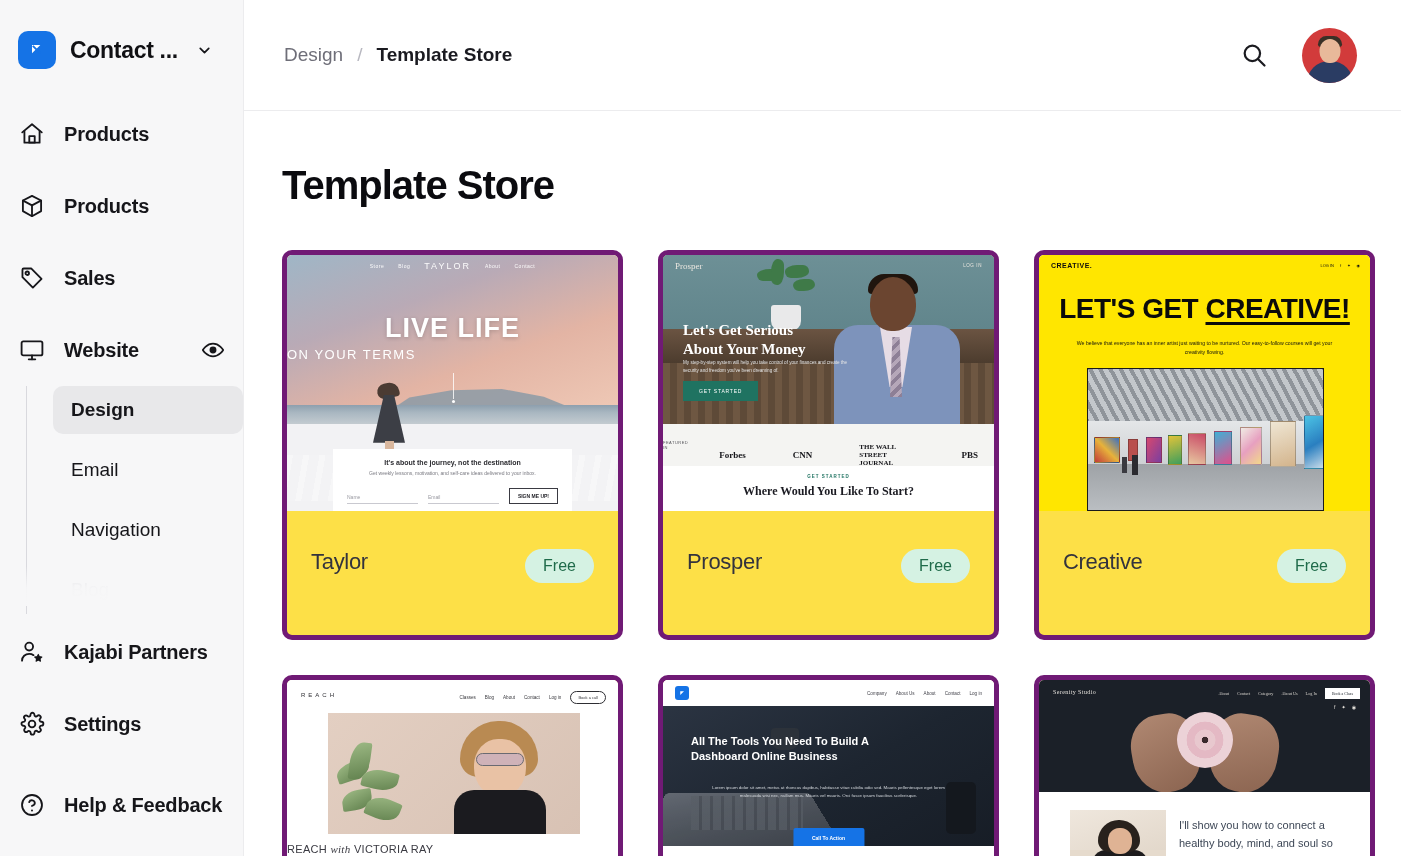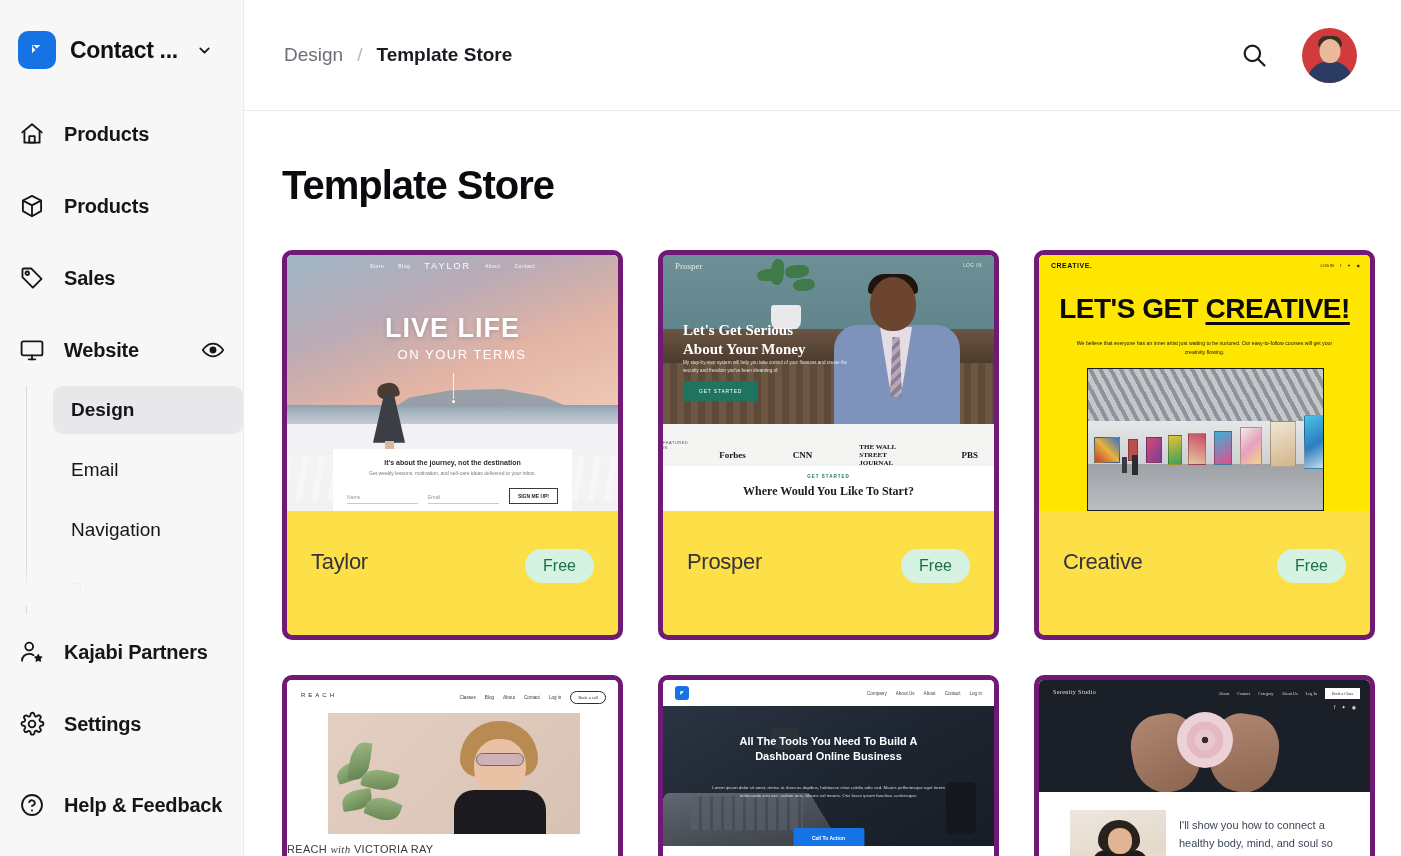--- a/index.html
+++ b/index.html
@@ -133,21 +133,21 @@
     background: repeating-linear-gradient(100deg, rgba(255,255,255,.55) 0 6px, rgba(255,255,255,.12) 6px 16px); opacity: .7; }
   .taylor-mtn { position: absolute; right: 28px; top: 126px; width: 210px; height: 36px;
     background: #8b9aa6; clip-path: polygon(0% 100%, 14% 46%, 34% 26%, 58% 22%, 78% 44%, 100% 96%); opacity: .85; }
   .taylor-girl { position: absolute; left: 86px; top: 128px; width: 34px; height: 80px; }
   .taylor-girl .g-hair { position: absolute; left: 4px; top: 0; width: 22px; height: 15px; background: #4b3b33; border-radius: 10px 12px 4px 8px; transform: rotate(-12deg); }
   .taylor-girl .g-dress { position: absolute; left: 0; top: 12px; width: 32px; height: 52px; background: #3c3e45; clip-path: polygon(34% 0%, 66% 0%, 100% 92%, 0% 92%); }
   .taylor-girl .g-legs { position: absolute; left: 12px; top: 58px; width: 9px; height: 20px; background: #d9b79d; }
   .taylor-nav { position: absolute; left: 0; right: 0; top: 6px; display: flex; justify-content: center; align-items: center; gap: 14px; color: #fff; font-size: 5px; letter-spacing: .5px; opacity: .95; }
   .taylor-nav .logo { font-size: 9px; letter-spacing: 2px; font-weight: 500; }
   .taylor-h1 { position: absolute; left: 0; right: 0; top: 58px; text-align: center; color: #fff; font-size: 27px; font-weight: 700; letter-spacing: 1px; text-shadow: 0 1px 4px rgba(0,0,0,.2); }
-  .taylor-h2 { position: absolute; left: 0; right: 0; top: 92px; text-align: center; color: #fff; font-size: 13px; letter-spacing: 1.5px; margin-left: 19px; }
+  .taylor-h2 { position: absolute; left: 0; right: 0; top: 92px; text-align: left; color: #fff; font-size: 13px; letter-spacing: 1.5px; }
   .taylor-arrow { position: absolute; left: 50%; top: 118px; width: 1px; height: 26px; background: rgba(255,255,255,.8); }
   .taylor-dot { position: absolute; left: 50%; top: 145px; width: 3px; height: 3px; border-radius: 50%; background: #fff; transform: translateX(-1px); }
   .taylor-form { position: absolute; left: 46px; right: 46px; bottom: 0; height: 62px; background: #fff; padding: 10px 14px; }
   .taylor-form .f-h { text-align: center; font-size: 7px; font-weight: 700; color: #2b2b30; }
   .taylor-form .f-p { text-align: center; font-size: 5px; color: #7a7a82; margin-top: 4px; }
   .taylor-form .f-row { display: flex; align-items: flex-end; gap: 10px; margin-top: 12px; }
   .taylor-form .f-in { flex: 1; border-bottom: 1px solid #c9c9d0; font-size: 5px; color: #9a9aa2; padding-bottom: 3px; }
   .taylor-form .f-btn { border: 1px solid #3a3a42; font-size: 5px; font-weight: 700; color: #25252b; padding: 4px 8px; }
 
   
@@ -209,21 +209,21 @@
   
   .kj-bg { position: absolute; inset: 0; background: #fff; }
   .kj-bar { position: absolute; left: 0; right: 0; top: 0; height: 26px; background: #fff; display: flex; align-items: center; padding: 0 12px; }
   .kj-mark { width: 14px; height: 14px; border-radius: 3px; background: #1573E6; display: flex; align-items: center; justify-content: center; }
   .kj-nav { margin-left: auto; display: flex; gap: 9px; font-size: 4.6px; color: #44444c; }
   .kj-hero { position: absolute; left: 0; right: 0; top: 26px; height: 140px; background: linear-gradient(150deg,#2b3442 0%,#1d2530 52%,#171d26 100%); overflow: hidden; }
   .kj-hero .laptop { position: absolute; left: -10px; bottom: -12px; width: 170px; height: 86px; background: linear-gradient(160deg,#6d737c,#40454c); transform: perspective(180px) rotateX(52deg); border-radius: 6px; opacity: .85; }
   .kj-hero .keys { position: absolute; left: 28px; bottom: 16px; width: 112px; height: 34px; background: repeating-linear-gradient(90deg,#585e66 0 8px,#454a52 8px 11px); opacity: .7; }
   .kj-hero .mug { position: absolute; left: 108px; top: 22px; width: 28px; height: 22px; border-radius: 4px 4px 10px 10px; background: #2c323a; }
   .kj-hero .phone { position: absolute; right: 18px; bottom: 12px; width: 30px; height: 52px; border-radius: 5px; background: #14181e; }
-  .kj-h1 { position: absolute; left: 28px; right: 28px; top: 54px; text-align: center; color: #fff; font-size: 11px; font-weight: 700; line-height: 1.35; }
+  .kj-h1 { position: absolute; left: 28px; right: 28px; top: 54px; color: #fff; font-size: 11px; font-weight: 700; line-height: 1.35; }
   .kj-p { position: absolute; left: 40px; right: 40px; top: 104px; text-align: center; color: #d4d8dd; font-size: 4.4px; line-height: 1.8; }
   .kj-btn { position: absolute; left: 50%; transform: translateX(-50%); top: 148px; background: #1573E6; color: #fff; font-size: 5px; font-weight: 700; padding: 7px 19px; border-radius: 2px; }
   .kj-foot { position: absolute; left: 0; right: 0; top: 166px; bottom: 0; background: #fff; }
 
   
   .sr-hero { position: absolute; left: 0; right: 0; top: 0; height: 112px; background: #1b2028; overflow: hidden; }
   .sr-logo { position: absolute; left: 14px; top: 9px; font-size: 6px; color: #e6e2dc; font-family: "Liberation Serif", serif; letter-spacing: .4px; }
   .sr-nav { position: absolute; right: 10px; top: 8px; display: flex; align-items: center; gap: 8px; font-size: 4.2px; color: #d9d5cf; font-family: "Liberation Serif", serif; }
   .sr-nav .pill { background: #fff; color: #1b2028; padding: 3px 7px; font-size: 4px; }
   .sr-social { position: absolute; right: 14px; top: 24px; display: flex; gap: 6px; font-size: 5px; color: #e6e2dc; }

